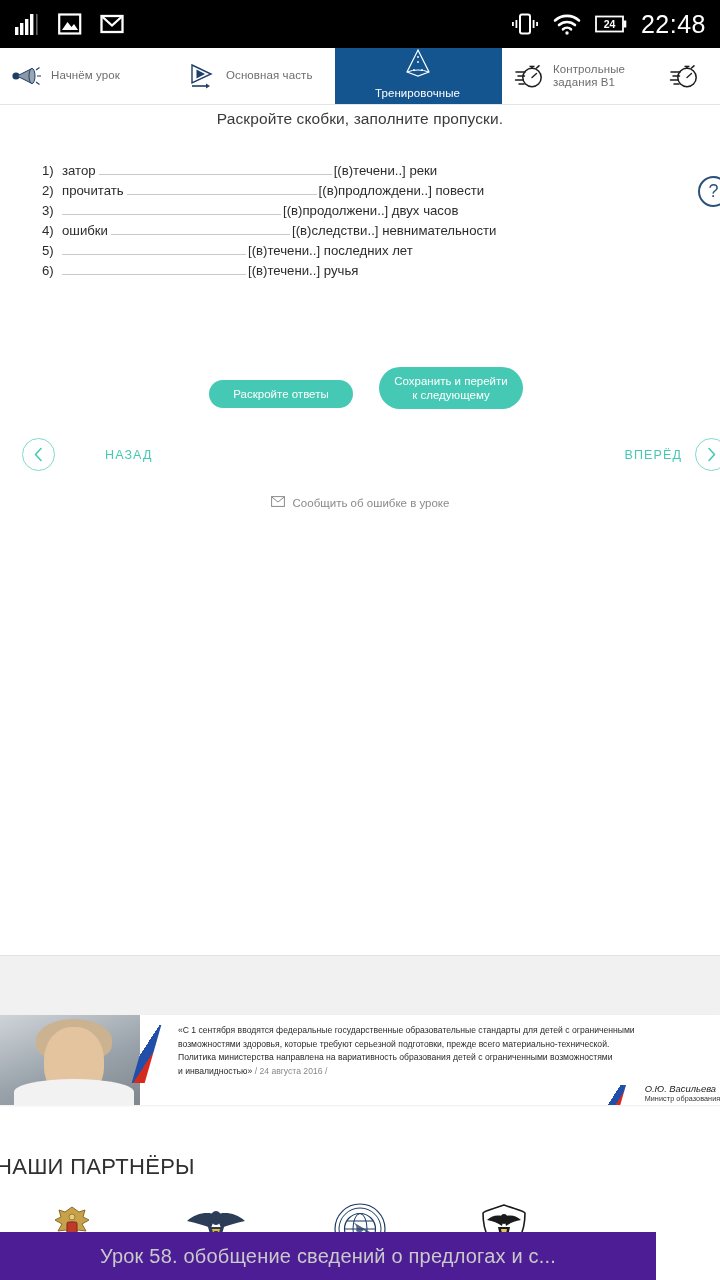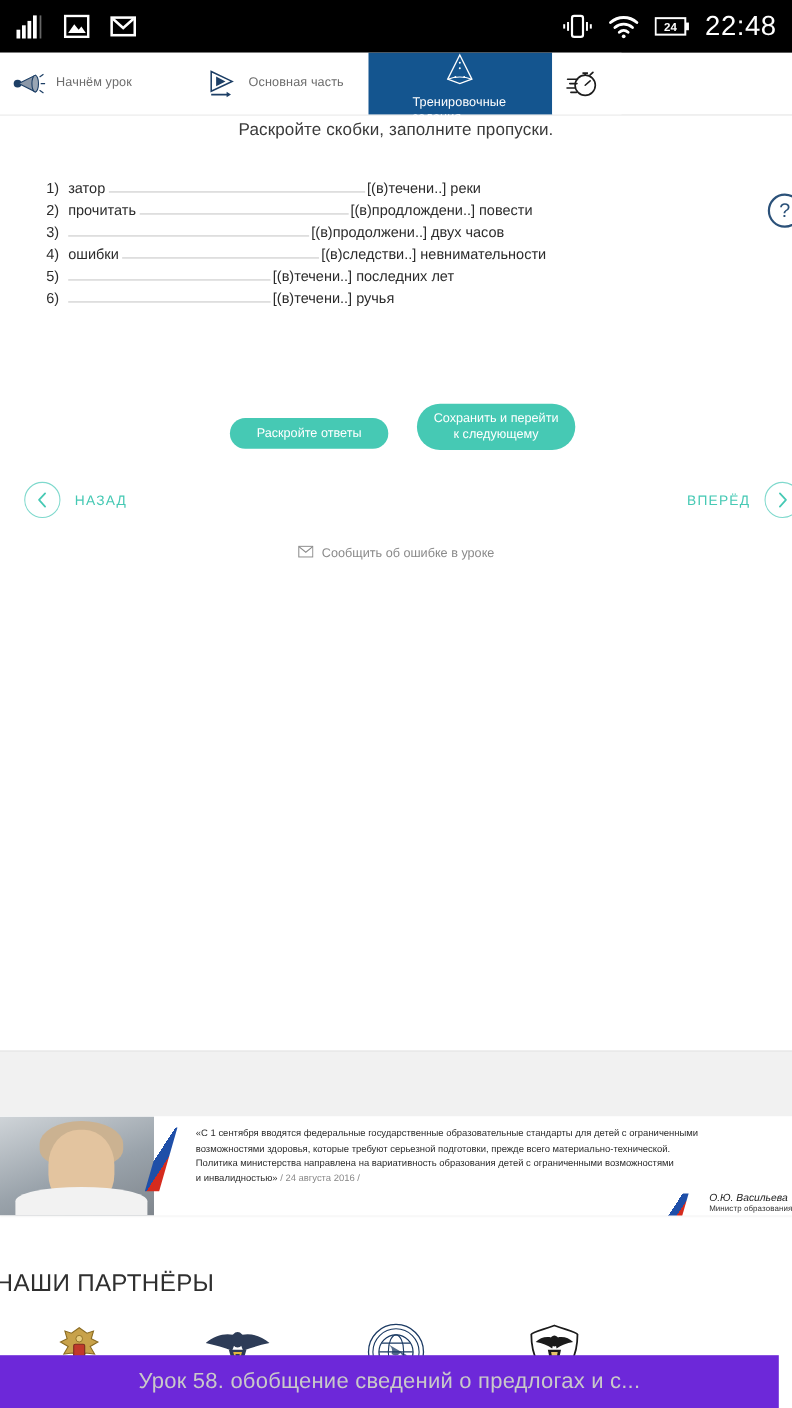--- a/index.html
+++ b/index.html
@@ -92,21 +92,21 @@
   
   .navrow { position: relative; height: 42px; margin-top: 10px; }
   .nav { display: flex; align-items: center; gap: 13px; position: absolute; }
   .nav-back { left: 22px; top: 0; }
   .nav-fwd  { right: -8px; top: 0; }
   .navcircle {
     width: 33px; height: 33px; border: 1.5px solid #7fd9cd;
     border-radius: 50%; display: flex; align-items: center;
     justify-content: center; color: #46c9b4; font-size: 15px;
   }
-  .navtext { font-size: 12.5px; color: #46c9b4; letter-spacing: 1.1px; }
+  .navtext { font-size: 12.5px; color: #46c9b4; letter-spacing: 1.1px; margin-left: 37px; }
 
   .report {
     display: flex; align-items: center; justify-content: center;
     gap: 8px; margin-top: 16px; font-size: 11.5px; color: #8a8a8a;
   }
 
   
   .spacer { position: absolute; top: 955px; left: 0; width: 720px;
             height: 60px; background: #f1f1f1;
             border-top: 1px solid #e3e3e3; }
@@ -145,22 +145,22 @@
   
   .partners { position: absolute; top: 1120px; left: 0; width: 720px; }
   .ptitle { font-size: 22px; color: #2f2f2f; padding: 34px 0 0 0;
             margin-left: -4px; letter-spacing: .3px; font-weight: 400; }
   .plogos { display: flex; align-items: center; margin-top: 22px; }
   .plogo { width: 144px; display: flex; align-items: center;
            justify-content: center; height: 54px; }
 
   
   .bottombar {
-    position: absolute; bottom: 0; left: 0; width: 708px; height: 48px;
-    background: #6d28d9; color: #c9c9c9;
+    position: absolute; bottom: 0; left: 0; width: 656px; height: 48px;
+    background: #4c1d95; color: #c9c9c9;
     display: flex; align-items: center; justify-content: center;
     font-size: 20px; letter-spacing: .2px;
   }
 </style>
 </head>
 <body>
 
 <div id="root">
 
   <div class="statusbar">
@@ -250,20 +250,34 @@
           <circle cx="14" cy="9" r="0.9" fill="#fff"></circle>
           <circle cx="14" cy="14" r="0.9" fill="#fff"></circle>
           <circle cx="10" cy="22" r="0.9" fill="#fff"></circle>
           <circle cx="18" cy="22" r="0.9" fill="#fff"></circle>
         </svg>
       </span>
       <span class="tab-label">Тренировочные
 задания</span>
     </div>
 
+    <div class="tab tab-4">
+      <span class="tab-ico">
+        <svg width="30" height="28" viewBox="0 0 30 28">
+          <circle cx="18" cy="15.5" r="9.2" fill="none" stroke="#1d1d1d" stroke-width="1.5"></circle>
+          <path d="M18 15.5 L22.5 11.5" stroke="#1d1d1d" stroke-width="1.4" stroke-linecap="round"></path>
+          <path d="M15.5 4.5 L20.5 4.5" stroke="#1d1d1d" stroke-width="1.6"></path>
+          <path d="M18 4.5 L18 6.4" stroke="#1d1d1d" stroke-width="1.6"></path>
+          <path d="M22.5 6 L25 3.8" stroke="#1d1d1d" stroke-width="1.6" stroke-linecap="round"></path>
+          <path d="M2 10 H11 M4 14 H10.5 M1.5 18 H9 M5 22 H10" stroke="#1d1d1d" stroke-width="1.5" stroke-linecap="round"></path>
+        </svg>
+      </span>
+      <span class="tab-label">Контрольные
+задания В1</span>
+    </div>
 
     <div class="tab tab-5">
       <span class="tab-ico">
         <svg width="30" height="28" viewBox="0 0 30 28">
           <circle cx="18" cy="15.5" r="9.2" fill="none" stroke="#1d1d1d" stroke-width="1.5"></circle>
           <path d="M18 15.5 L22.5 11.5" stroke="#1d1d1d" stroke-width="1.4" stroke-linecap="round"></path>
           <path d="M15.5 4.5 L20.5 4.5" stroke="#1d1d1d" stroke-width="1.6"></path>
           <path d="M18 4.5 L18 6.4" stroke="#1d1d1d" stroke-width="1.6"></path>
           <path d="M22.5 6 L25 3.8" stroke="#1d1d1d" stroke-width="1.6" stroke-linecap="round"></path>
           <path d="M2 10 H11 M4 14 H10.5 M1.5 18 H9 M5 22 H10" stroke="#1d1d1d" stroke-width="1.5" stroke-linecap="round"></path>

